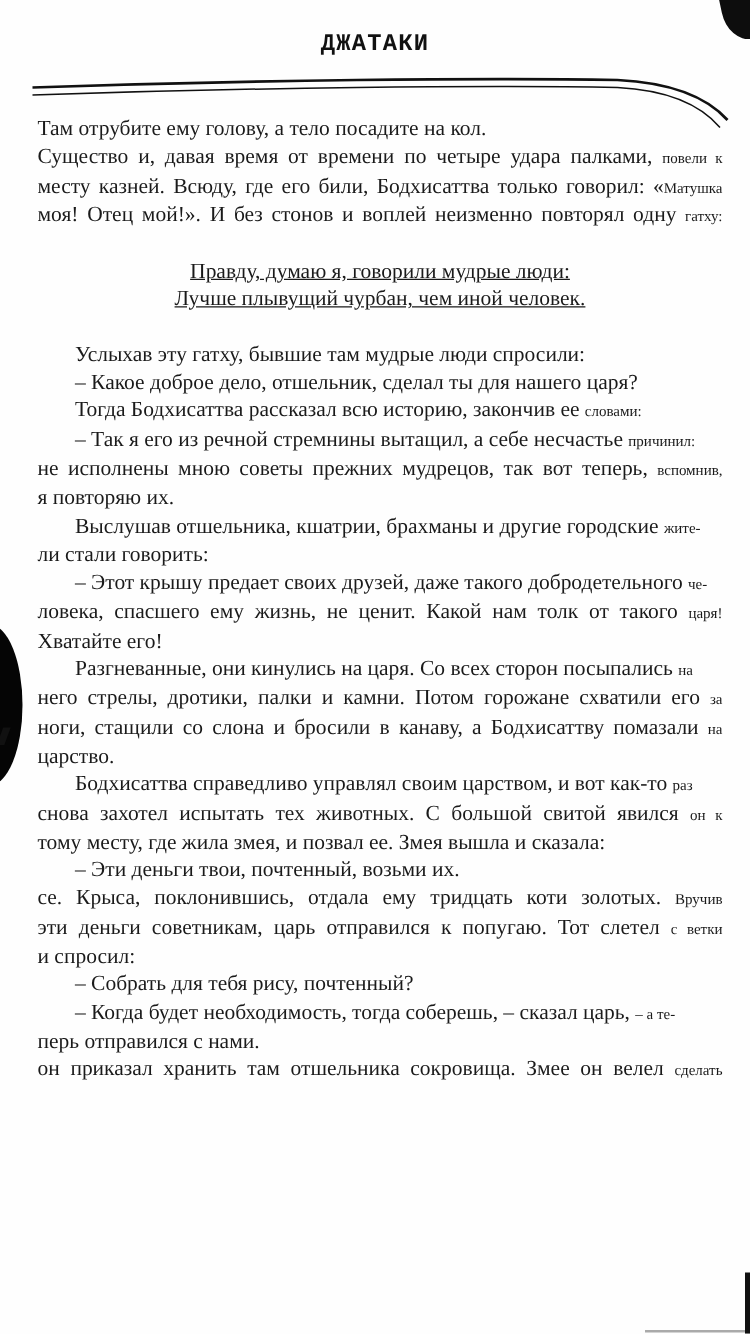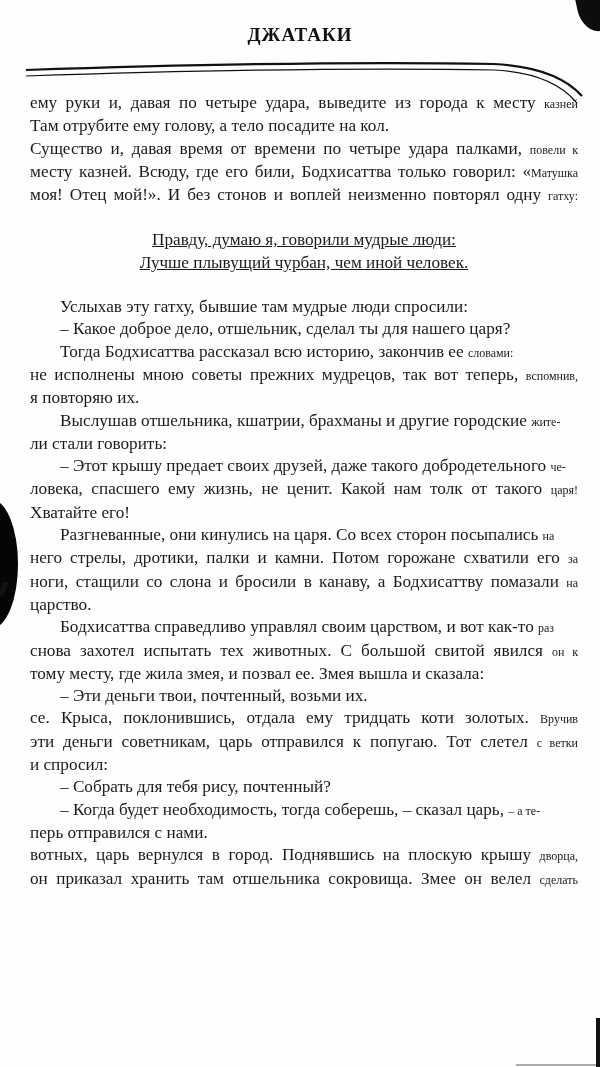--- a/index.html
+++ b/index.html
@@ -31,21 +31,21 @@
     position: absolute; right: 0; top: 1018px;
     width: 4px; height: 49px; background: #111;
   }
   .bottom-edge {
     position: absolute; right: 4px; top: 1064px;
     width: 80px; height: 2px; background: #aaa;
   }
   .running-head {
     position: absolute; top: 24px; left: 0; width: 600px;
     text-align: center;
-    font-family: Liberation Serif, serif;
+    font-family: Liberation Mono, monospace;
     font-size: 19px; letter-spacing: 1px; font-weight: 600;
     color: #111;
   }
   .rule {
     position: absolute; left: 24px; top: 56px; width: 560px; height: 60px;
   }
   .text-block {
     position: absolute; left: 30px; top: 92px; width: 548px;
     font-size: 17.2px; line-height: 22.3px;
   }
@@ -71,32 +71,32 @@
   <div class="bottom-edge"></div>
 
   <div class="running-head">ДЖАТАКИ</div>
 
   <svg class="rule" viewBox="0 0 560 60" preserveAspectRatio="none">
     <path d="M2 14 C 180 8, 360 6, 470 8 C 510 10, 540 20, 558 40" fill="none" stroke="#111" stroke-width="2.2"></path>
     <path d="M2 20 C 180 14, 360 12, 470 14 C 508 16, 535 26, 552 46" fill="none" stroke="#111" stroke-width="1.2"></path>
   </svg>
 
   <div class="text-block" id="text-block">
-      <div class="line justify"><span>ему руки и, давая по четыре удара, выведите из города к месту </span><span class="small">казней</span></div>
       <div class="line"><span>Там отрубите ему голову, а тело посадите на кол.</span></div>
       <div class="line justify"><span>Существо и, давая время от времени по четыре удара палками, </span><span class="small">повели к</span></div>
       <div class="line justify"><span>месту казней. Всюду, где его били, Бодхисаттва только говорил: «</span><span class="small">Матушка</span></div>
       <div class="line justify"><span>моя! Отец мой!». И без стонов и воплей неизменно повторял одну </span><span class="small">гатху:</span></div>
       <div class="gap"></div>
       <div class="line center"><span>Правду, думаю я, говорили мудрые люди:</span></div>
       <div class="line center"><span>Лучше плывущий чурбан, чем иной человек.</span></div>
       <div class="gap"></div>
       <div class="line indent"><span>Услыхав эту гатху, бывшие там мудрые люди спросили:</span></div>
       <div class="line indent"><span>– Какое доброе дело, отшельник, сделал ты для нашего царя?</span></div>
       <div class="line indent"><span>Тогда Бодхисаттва рассказал всю историю, закончив ее </span><span class="small">словами:</span></div>
+      <div class="line indent"><span>– Так я его из речной стремнины вытащил, а себе несчастье </span><span class="small">причинил:</span></div>
       <div class="line justify"><span>не исполнены мною советы прежних мудрецов, так вот теперь, </span><span class="small">вспомнив,</span></div>
       <div class="line"><span>я повторяю их.</span></div>
       <div class="line indent"><span>Выслушав отшельника, кшатрии, брахманы и другие городские </span><span class="small">жите-</span></div>
       <div class="line"><span>ли стали говорить:</span></div>
       <div class="line indent"><span>– Этот крышу предает своих друзей, даже такого добродетельного </span><span class="small">че-</span></div>
       <div class="line justify"><span>ловека, спасшего ему жизнь, не ценит. Какой нам толк от такого </span><span class="small">царя!</span></div>
       <div class="line"><span>Хватайте его!</span></div>
       <div class="line indent"><span>Разгневанные, они кинулись на царя. Со всех сторон посыпались </span><span class="small">на</span></div>
       <div class="line justify"><span>него стрелы, дротики, палки и камни. Потом горожане схватили его </span><span class="small">за</span></div>
       <div class="line justify"><span>ноги, стащили со слона и бросили в канаву, а Бодхисаттву помазали </span><span class="small">на</span></div>
@@ -104,18 +104,17 @@
       <div class="line indent"><span>Бодхисаттва справедливо управлял своим царством, и вот как-то </span><span class="small">раз</span></div>
       <div class="line justify"><span>снова захотел испытать тех животных. С большой свитой явился </span><span class="small">он к</span></div>
       <div class="line"><span>тому месту, где жила змея, и позвал ее. Змея вышла и сказала:</span></div>
       <div class="line indent"><span>– Эти деньги твои, почтенный, возьми их.</span></div>
       <div class="line justify"><span>се. Крыса, поклонившись, отдала ему тридцать коти золотых. </span><span class="small">Вручив</span></div>
       <div class="line justify"><span>эти деньги советникам, царь отправился к попугаю. Тот слетел </span><span class="small">с ветки</span></div>
       <div class="line"><span>и спросил:</span></div>
       <div class="line indent"><span>– Собрать для тебя рису, почтенный?</span></div>
       <div class="line indent"><span>– Когда будет необходимость, тогда соберешь, – сказал царь, </span><span class="small">– а те-</span></div>
       <div class="line"><span>перь отправился с нами.</span></div>
-      <div class="line justify"><span>вотных, царь вернулся в город. Поднявшись на плоскую крышу </span><span class="small">дворца,</span></div>
       <div class="line justify"><span>он приказал хранить там отшельника сокровища. Змее он велел </span><span class="small">сделать</span></div>
     </div>
 
   <div class="page-number">224</div>
 </div>
 
 </body></html>

